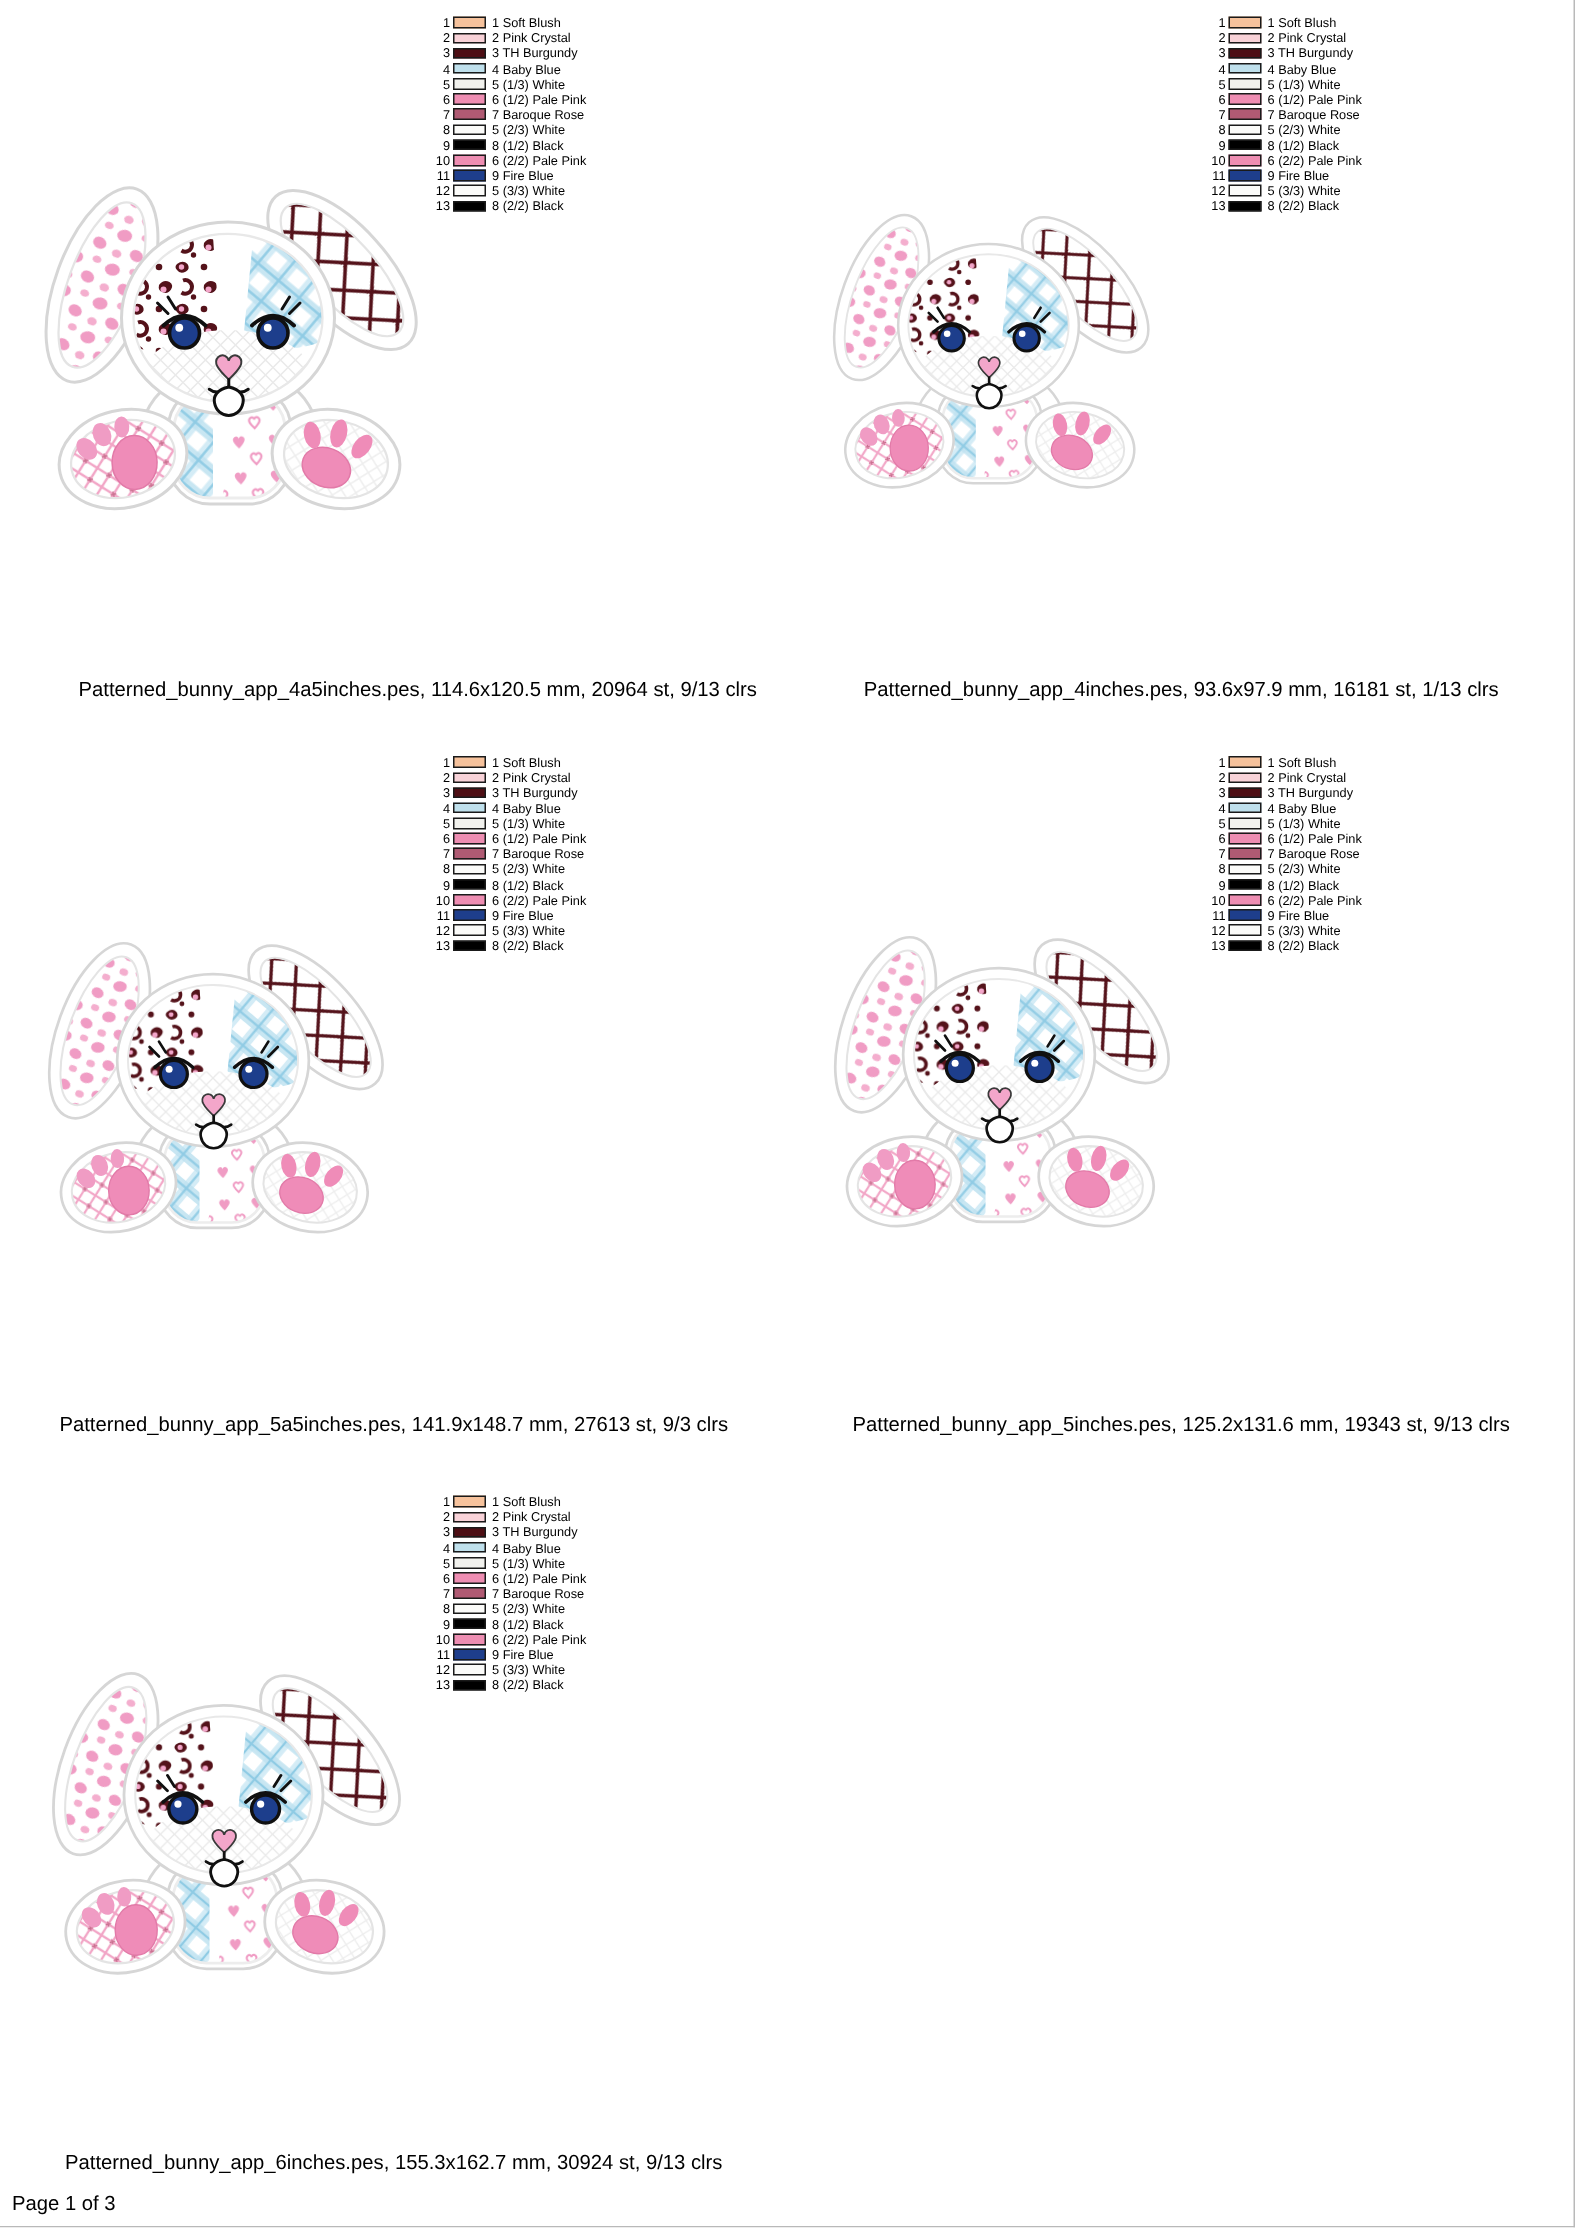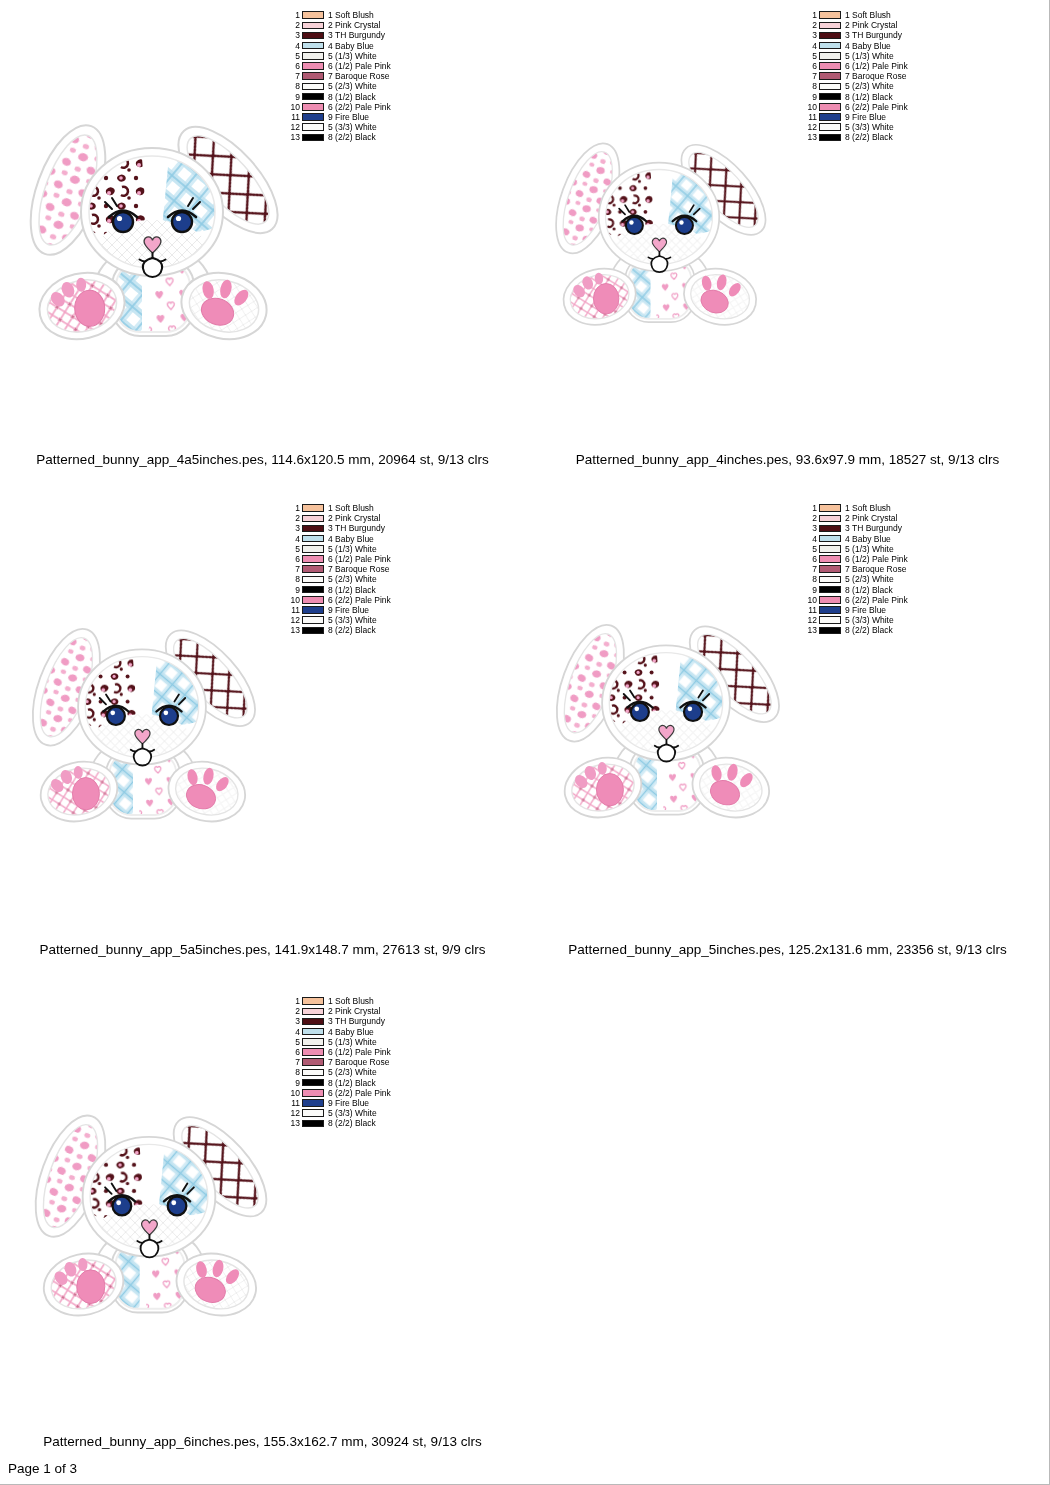--- a/index.html
+++ b/index.html
@@ -229,21 +229,21 @@
 
   <div class="lrow">
     <span class="lnum">13</span>
     <span class="lswatch" style="background: rgb(0, 0, 0);"></span>
     <span class="llabel">8 (2/2) Black</span>
   </div>
 </div>
   <svg class="bunny" style="left:12px; top:100px;" width="280" height="244" viewBox="0 0 280 244">
       <use href="#bunny-art"></use>
     </svg>
-  <div class="caption" style="left:0px; top:452px;">Patterned_bunny_app_4a5inches.pes, 114.6x120.5 mm, 20964 st, 9/13 clrs</div>
+  <div class="caption" style="left:16px; top:452px;">Patterned_bunny_app_4a5inches.pes, 114.6x120.5 mm, 20964 st, 9/13 clrs</div>
 
   <div class="legend" style="left:803px; top:10px;">
   <div class="lrow">
     <span class="lnum">1</span>
     <span class="lswatch" style="background: rgb(246, 194, 156);"></span>
     <span class="llabel">1 Soft Blush</span>
   </div>
 
   <div class="lrow">
     <span class="lnum">2</span>
@@ -313,21 +313,21 @@
 
   <div class="lrow">
     <span class="lnum">13</span>
     <span class="lswatch" style="background: rgb(0, 0, 0);"></span>
     <span class="llabel">8 (2/2) Black</span>
   </div>
 </div>
   <svg class="bunny" style="left:540px; top:122px;" width="238" height="207" viewBox="0 0 280 244">
       <use href="#bunny-art"></use>
     </svg>
-  <div class="caption" style="left:525px; top:452px;">Patterned_bunny_app_4inches.pes, 93.6x97.9 mm, 18527 st, 9/13 clrs</div>
+  <div class="caption" style="left:525px; top:452px;">Patterned_bunny_app_4inches.pes, 93.6x97.9 mm, 16181 st, 1/13 clrs</div>
 
   <div class="legend" style="left:286px; top:503px;">
   <div class="lrow">
     <span class="lnum">1</span>
     <span class="lswatch" style="background: rgb(246, 194, 156);"></span>
     <span class="llabel">1 Soft Blush</span>
   </div>
 
   <div class="lrow">
     <span class="lnum">2</span>
@@ -397,21 +397,21 @@
 
   <div class="lrow">
     <span class="lnum">13</span>
     <span class="lswatch" style="background: rgb(0, 0, 0);"></span>
     <span class="llabel">8 (2/2) Black</span>
   </div>
 </div>
   <svg class="bunny" style="left:16px; top:606px;" width="252" height="220" viewBox="0 0 280 244">
       <use href="#bunny-art"></use>
     </svg>
-  <div class="caption" style="left:0px; top:942px;">Patterned_bunny_app_5a5inches.pes, 141.9x148.7 mm, 27613 st, 9/9 clrs</div>
+  <div class="caption" style="left:0px; top:942px;">Patterned_bunny_app_5a5inches.pes, 141.9x148.7 mm, 27613 st, 9/3 clrs</div>
 
   <div class="legend" style="left:803px; top:503px;">
   <div class="lrow">
     <span class="lnum">1</span>
     <span class="lswatch" style="background: rgb(246, 194, 156);"></span>
     <span class="llabel">1 Soft Blush</span>
   </div>
 
   <div class="lrow">
     <span class="lnum">2</span>
@@ -481,21 +481,21 @@
 
   <div class="lrow">
     <span class="lnum">13</span>
     <span class="lswatch" style="background: rgb(0, 0, 0);"></span>
     <span class="llabel">8 (2/2) Black</span>
   </div>
 </div>
   <svg class="bunny" style="left:540px; top:602px;" width="252" height="220" viewBox="0 0 280 244">
       <use href="#bunny-art"></use>
     </svg>
-  <div class="caption" style="left:525px; top:942px;">Patterned_bunny_app_5inches.pes, 125.2x131.6 mm, 23356 st, 9/13 clrs</div>
+  <div class="caption" style="left:525px; top:942px;">Patterned_bunny_app_5inches.pes, 125.2x131.6 mm, 19343 st, 9/13 clrs</div>
 
   <div class="legend" style="left:286px; top:996px;">
   <div class="lrow">
     <span class="lnum">1</span>
     <span class="lswatch" style="background: rgb(246, 194, 156);"></span>
     <span class="llabel">1 Soft Blush</span>
   </div>
 
   <div class="lrow">
     <span class="lnum">2</span>

